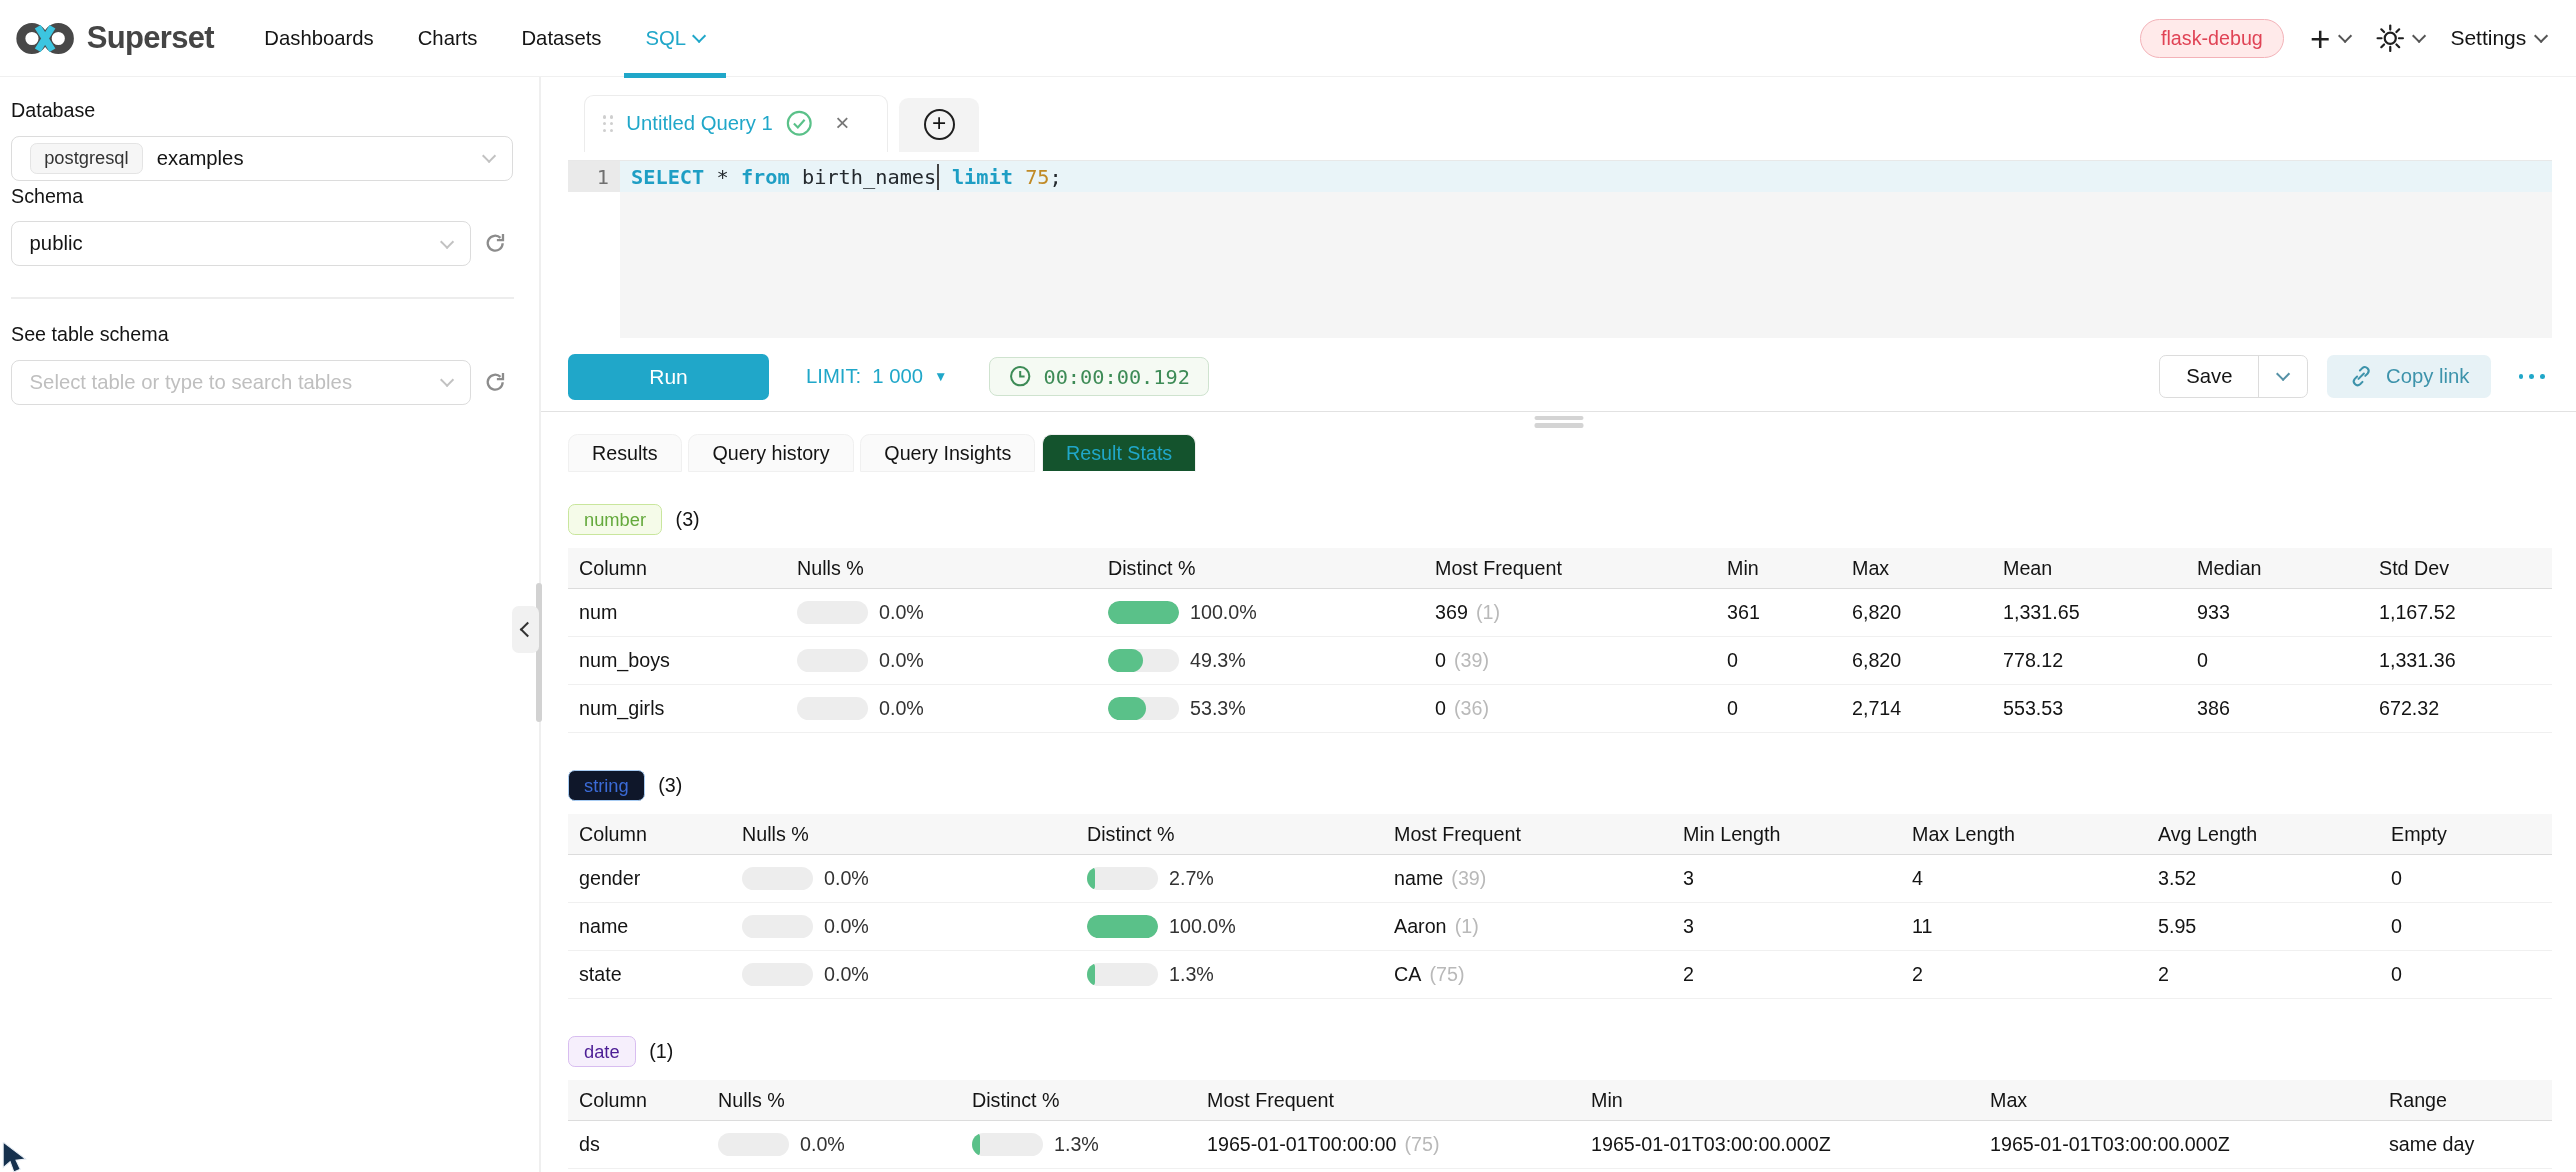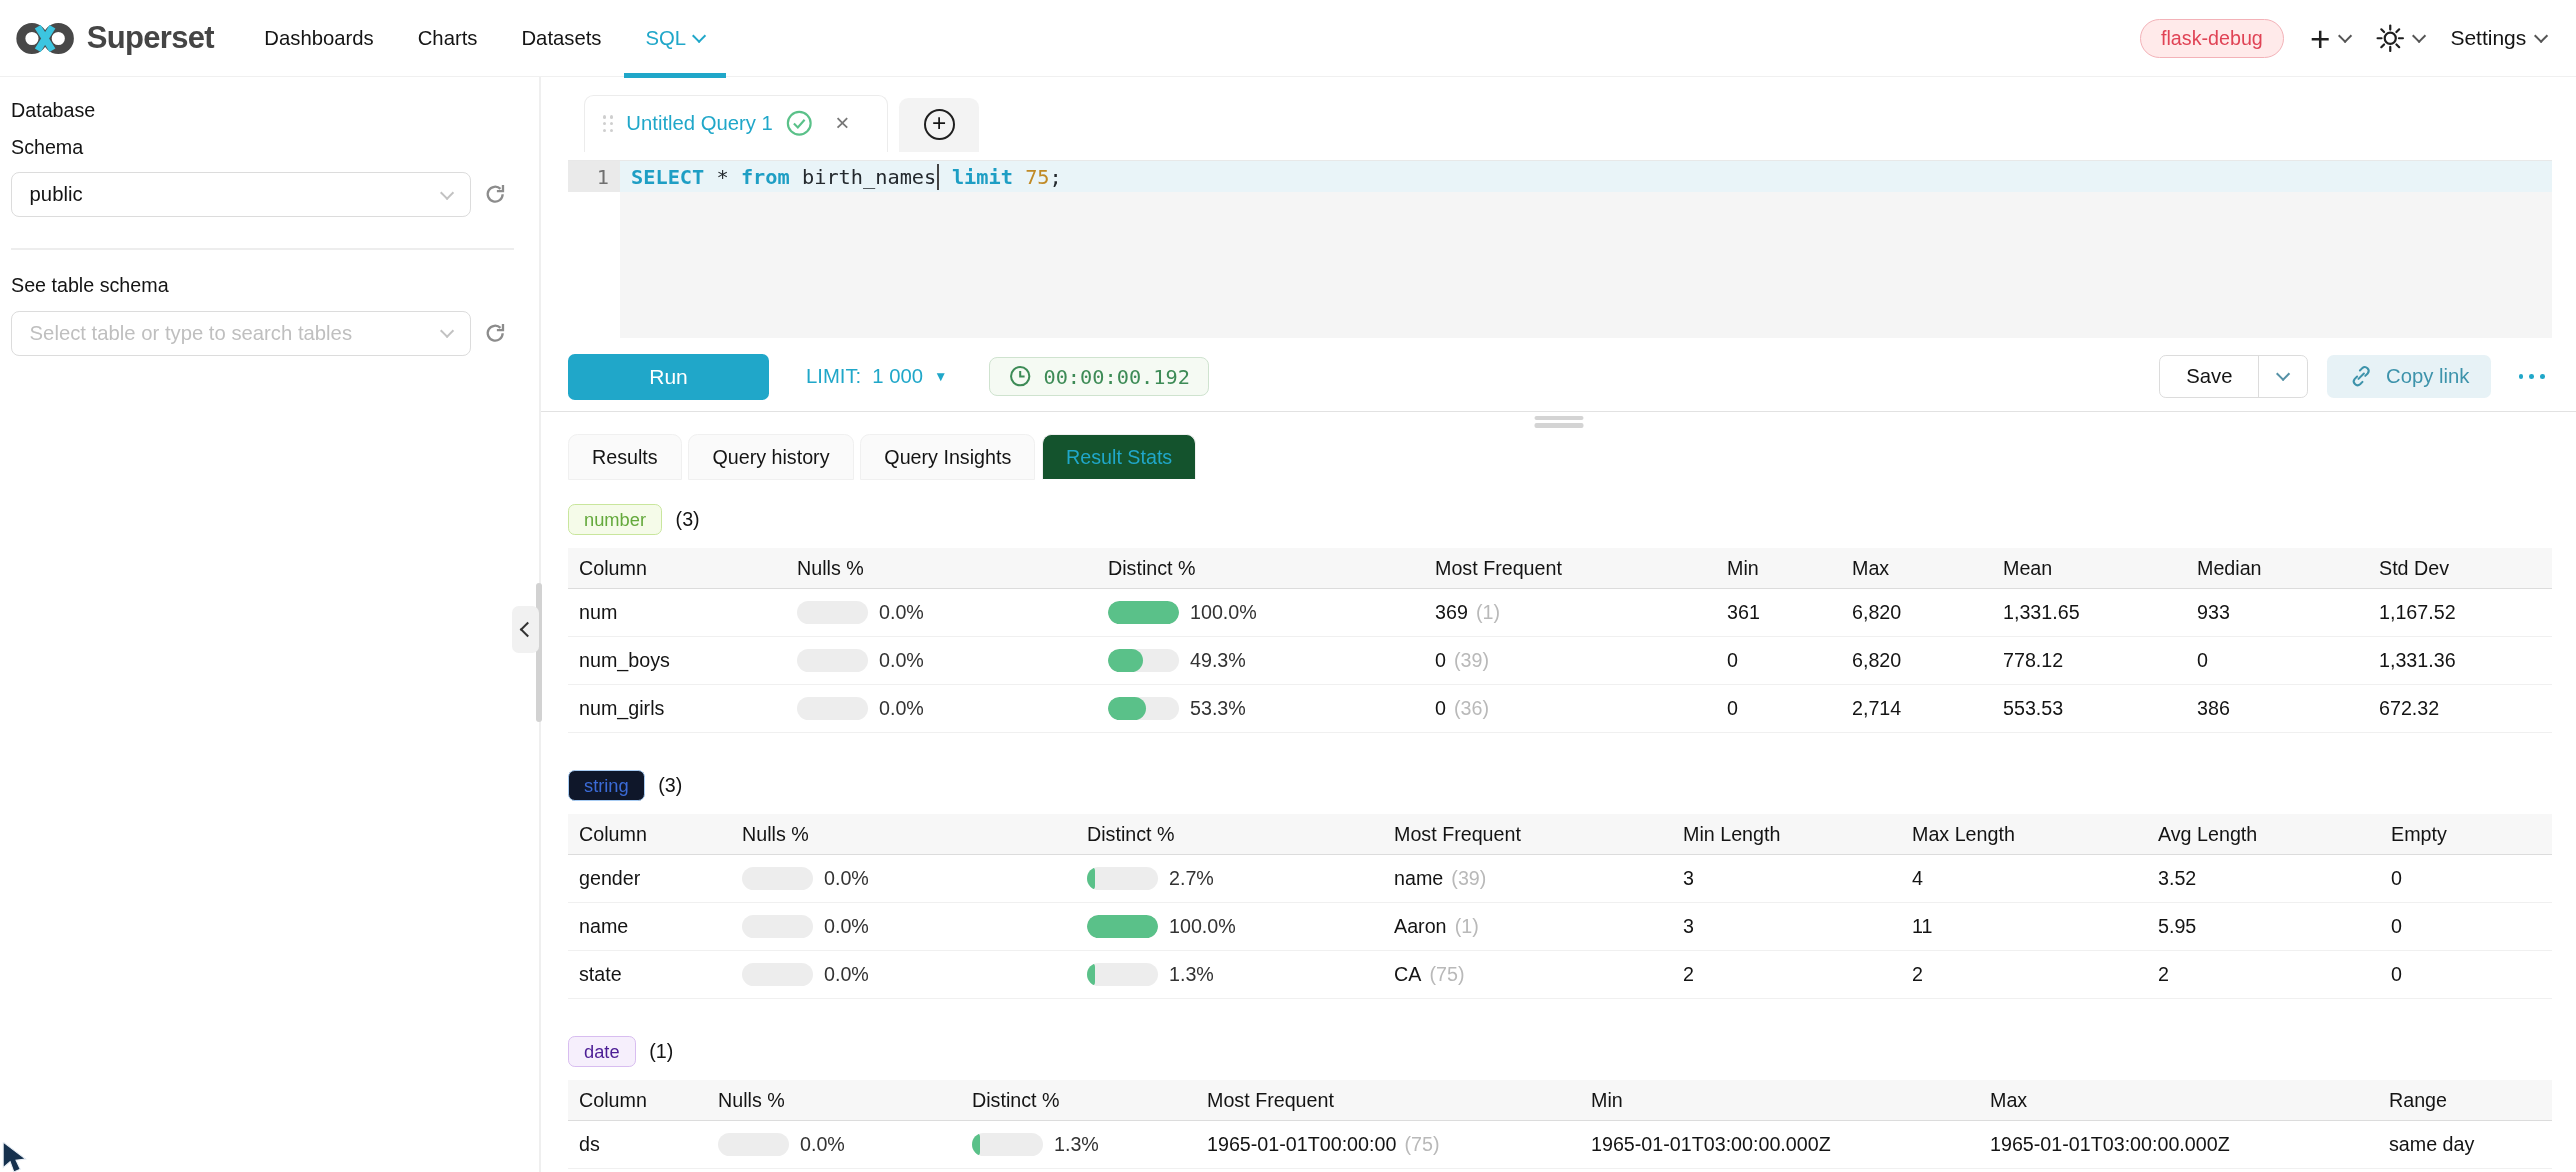--- a/index.html
+++ b/index.html
@@ -94,21 +94,21 @@
   .copy-link{margin-left:19px;height:43px;padding:16px 22px;background:#e7f2f6;border:none;border-radius:6.8px;
     display:flex;align-items:center;gap:12.2px;color:var(--teal-dark);font-size:20.3px;cursor:pointer}
   .more-dots{margin-left:20.3px;display:flex;gap:6.1px;cursor:pointer;padding:6.8px}
   .more-dots i{width:4.7px;height:4.7px;border-radius:50%;background:var(--teal)}
   
   .splitter{position:absolute;left:0;right:0;top:334px;height:1.4px;background:#e2e2e2}
   .split-handle{position:absolute;left:50%;top:339px;transform:translateX(-50%);cursor:row-resize}
   .split-handle i{display:block;width:49px;height:4.1px;background:#d4d4d4;border-radius:2px;margin-bottom:3.4px}
   
   .south-tabs{position:absolute;left:27px;top:357px;display:flex;gap:6.8px}
-  .s-tab{height:46px;padding:16px 23px;font-size:19.7px;display:flex;align-items:center;background:#fafafa;
+  .s-tab{height:38px;padding:16px 23px;font-size:19.7px;display:flex;align-items:center;background:#fafafa;
     border:1.4px solid var(--border);border-radius:9.5px 9.5px 0 0;cursor:pointer;color:var(--ink)}
   .s-tab.active{background:#14532d;color:var(--teal);border-bottom-color:#fff}
   
   .sections{position:absolute;left:27px;top:403px;right:24.4px;bottom:0;overflow:hidden}
   .badge-row{display:flex;align-items:center;gap:13.6px;margin-top:37px}
   .section:first-child .badge-row{margin-top:24.4px}
   .type-badge{height:31px;padding:0 15px;border-radius:6.8px;font-size:18.3px;display:flex;align-items:center;border:1.4px solid}
   .badge-number{color:#64a93c;background:#f5fbe9;border-color:#c9e69d}
   .badge-string{color:#3b6bd7;background:#0f172a;border-color:#a8ccf3}
   .badge-date{color:#4c1d95;background:#f6effc;border-color:#d8bdf0}
@@ -183,20 +183,25 @@
     </span>
     <span class="icon-group">
       <span class="settings-label">Settings</span>
       <span class="chev"></span>
     </span>
   </div>
 </header>
 
 <aside class="sidebar">
   <div class="f-label">Database</div>
+  <div class="select db">
+    <span class="db-tag">postgresql</span>
+    <span class="select-value">examples</span>
+    <span class="chev lt"></span>
+  </div>
 
   <div class="f-label mt26">Schema</div>
   <div class="field-row">
     <div class="select sm">
       <span class="select-value">public</span>
       <span class="chev lt"></span>
     </div>
     <svg width="24.4" height="24.4" viewBox="0 0 36 36">
       <path d="M29 18a11 11 0 1 1-3.2-7.8" fill="none" stroke="#8c8c8c" stroke-width="3.4"></path>
       <path d="M29.5 4.5v9h-9" fill="none" stroke="#8c8c8c" stroke-width="3.4"></path>

